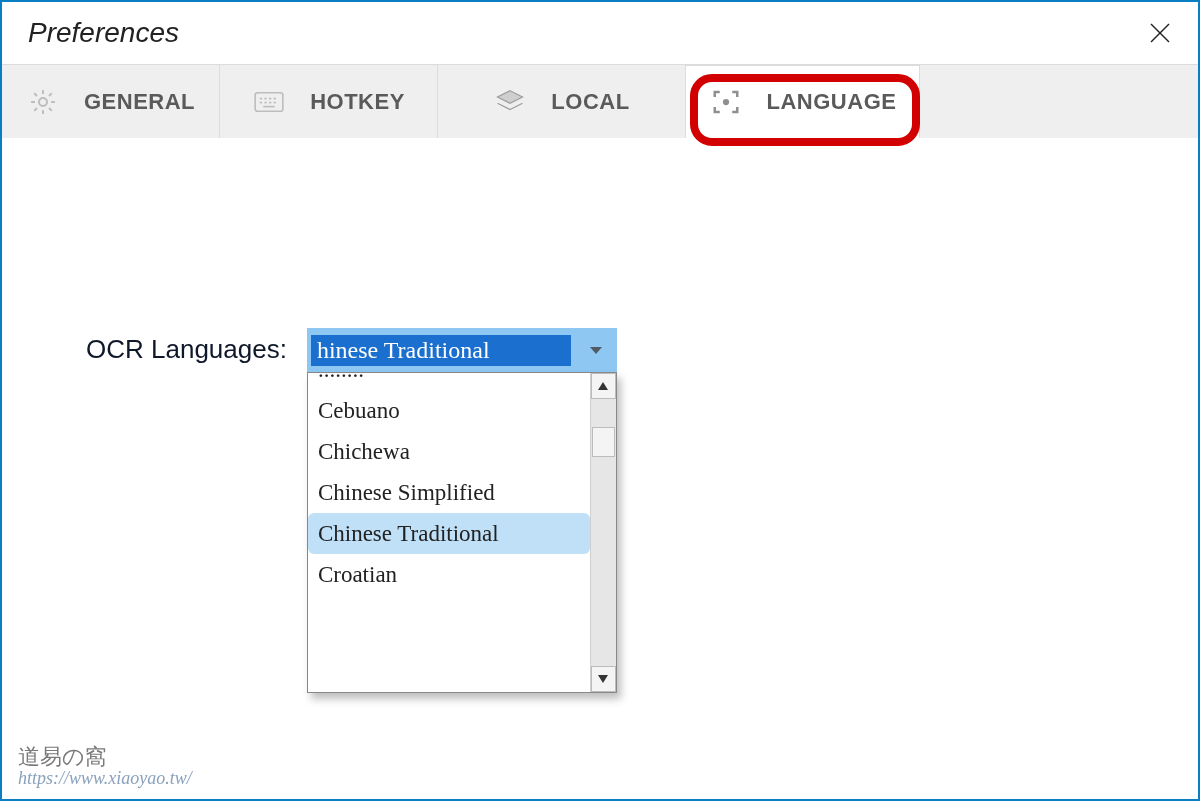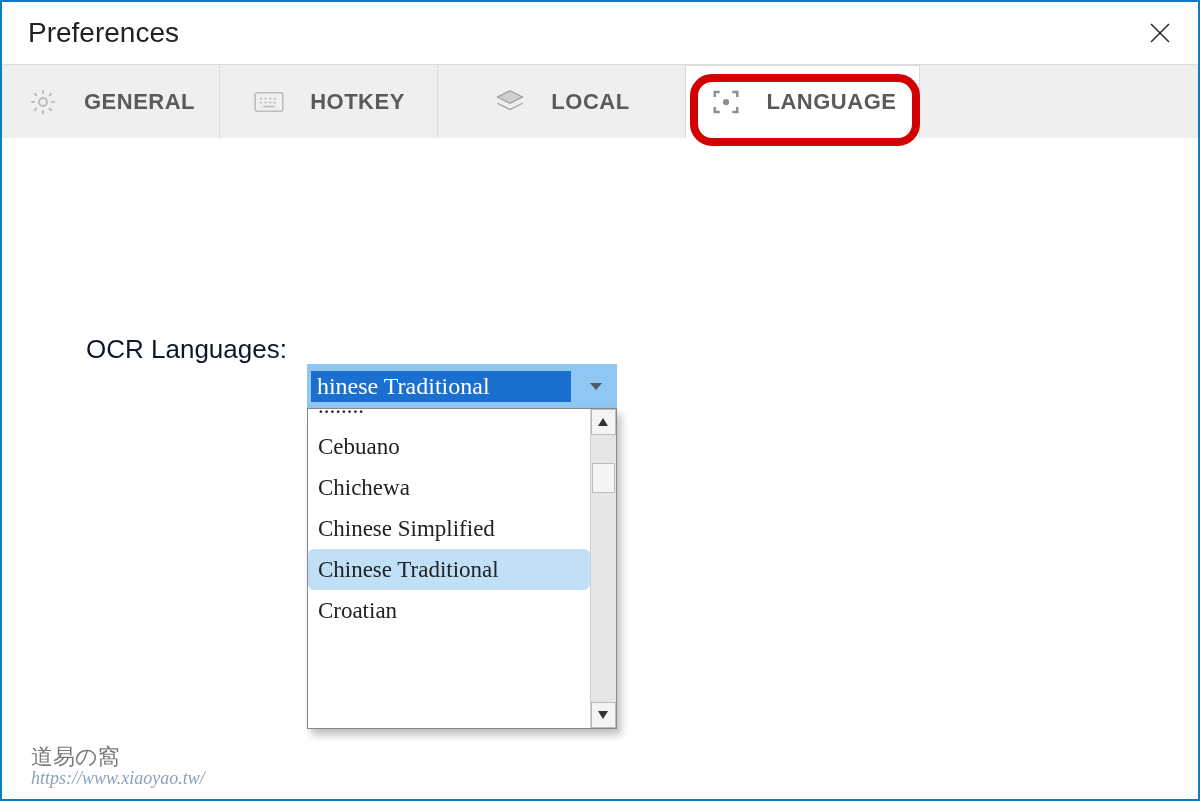--- a/index.html
+++ b/index.html
@@ -15,20 +15,21 @@
     border: 2px solid #0a7ec2;
     background: #fff;
   }
   .titlebar {
     display: flex;
     align-items: center;
     justify-content: space-between;
     height: 62px;
     padding: 0 22px 0 26px;
     color: #222;
+    font-style: italic;
   }
   .titlebar .title {
     font-size: 28px;
     font-weight: 400;
   }
   .close-x {
     width: 32px; height: 32px;
     display: flex; align-items: center; justify-content: center;
     cursor: pointer;
   }
@@ -78,21 +79,21 @@
     display: flex;
     align-items: flex-start;
     gap: 20px;
   }
   .field-label {
     font-size: 26px;
     color: #0f172a;
     padding-top: 6px;
   }
 
-  .combo-wrap { position: relative; margin-top: 36px; }
+  .combo-wrap { position: relative; }
   .combo {
     width: 310px; height: 44px;
     background: #8dc7f2;
     display: flex;
     align-items: center;
     font-family: Georgia, "Times New Roman", serif;
     font-size: 24px;
     cursor: pointer;
   }
   .combo .value {
@@ -167,21 +168,20 @@
 
   .watermark {
     position: absolute;
     left: 16px; bottom: 10px;
     font-size: 18px;
     font-style: italic;
     font-family: Georgia, serif;
     color: #7d97b6;
     text-shadow: 1px 1px 0 #fff, -1px 1px 0 #fff;
     opacity: 0.9;
-    margin-left: 13px;
   }
   .watermark .stamp {
     display:block;
     font-family: "Comic Sans MS", cursive;
     font-style: normal;
     font-size: 22px;
     color: #6b6b6b;
     margin-bottom: -4px;
   }
 </style>

